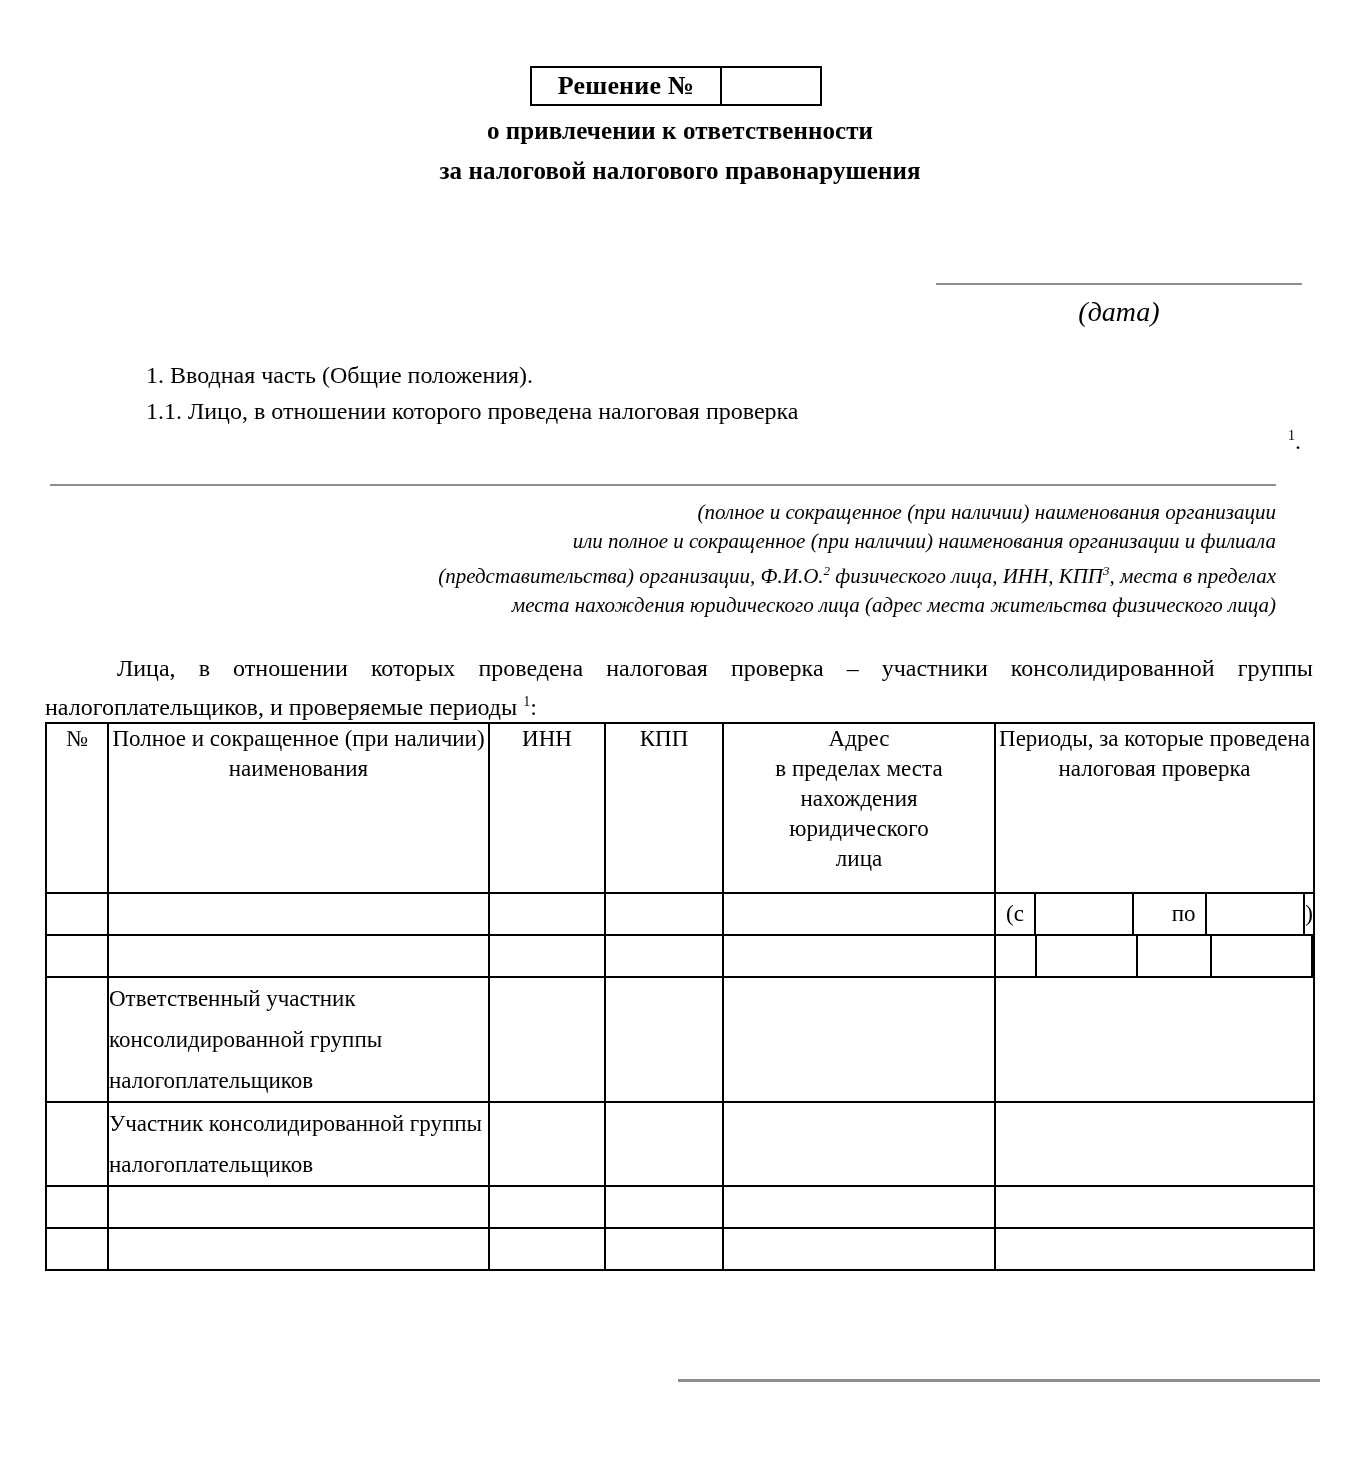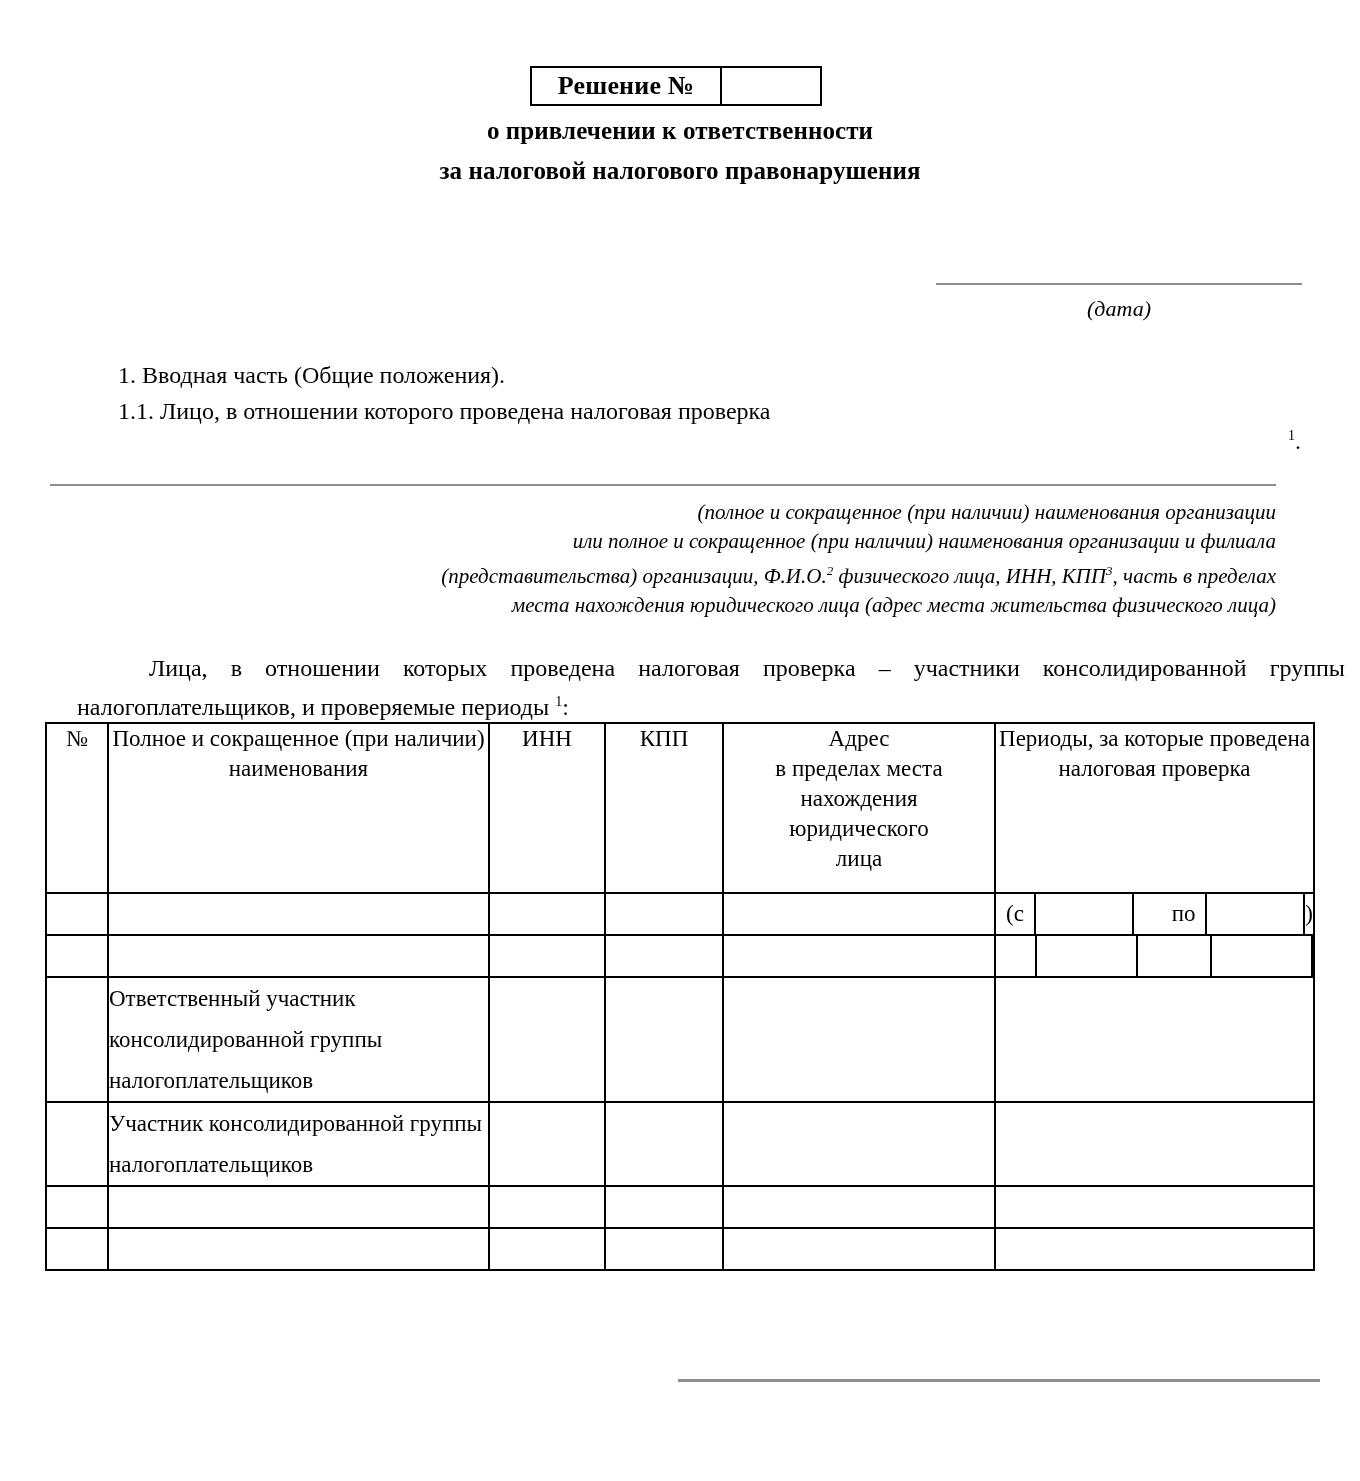--- a/index.html
+++ b/index.html
@@ -75,28 +75,29 @@
     height: 0;
     border-top: 2px solid #8e8e8e;
   }
   .date-caption {
     position: absolute;
     left: 936px;
     top: 296px;
     width: 366px;
     text-align: center;
     font-style: italic;
-    font-size: 22px;
+    font-size: 28px;
   }
 
   
   .sec {
     position: absolute;
     font-size: 24px;
     white-space: nowrap;
+    margin-left: 28px;
   }
   .sec-1   { left: 118px; top: 362px; }
   .sec-1-1 { left: 118px; top: 398px; }
 
   .sup-note {
     position: absolute;
     left: 1288px;
     top: 428px;
     font-size: 24px;
   }
@@ -132,21 +133,20 @@
   
   .para {
     position: absolute;
     left: 45px;
     top: 652px;
     width: 1268px;
     font-size: 24px;
     line-height: 33px;
     text-align: justify;
     text-indent: 72px;
-    margin-left: 32px;
   }
   .para sup {
     font-size: 14px;
     vertical-align: super;
   }
 
   
   table.grid {
     position: absolute;
     left: 45px;
@@ -238,21 +238,21 @@
 
   <div class="sup-note">
     <sup>1</sup><span>.</span>
   </div>
 
   <div class="name-rule"></div>
 
   <div class="caption-block">
     <div>(полное и сокращенное (при наличии) наименования организации</div>
     <div>или полное и сокращенное (при наличии) наименования организации и филиала</div>
-    <div><span>(представительства) организации, Ф.И.О.</span><sup>2</sup><span> физического лица, ИНН, КПП</span><sup>3</sup><span>, часть в пределах</span></div>
+    <div><span>(представительства) организации, Ф.И.О.</span><sup>2</sup><span> физического лица, ИНН, КПП</span><sup>3</sup><span>, места в пределах</span></div>
     <div>места нахождения юридического лица (адрес места жительства физического лица)</div>
   </div>
 
   <div class="para"><span>Лица, в отношении которых проведена налоговая проверка – участники консолидированной группы налогоплательщиков, и проверяемые периоды</span> <sup>1</sup><span>:</span></div>
 
   <table class="grid">
     <colgroup>
       <col style="width:62px">
       <col style="width:381px">
       <col style="width:116px">

